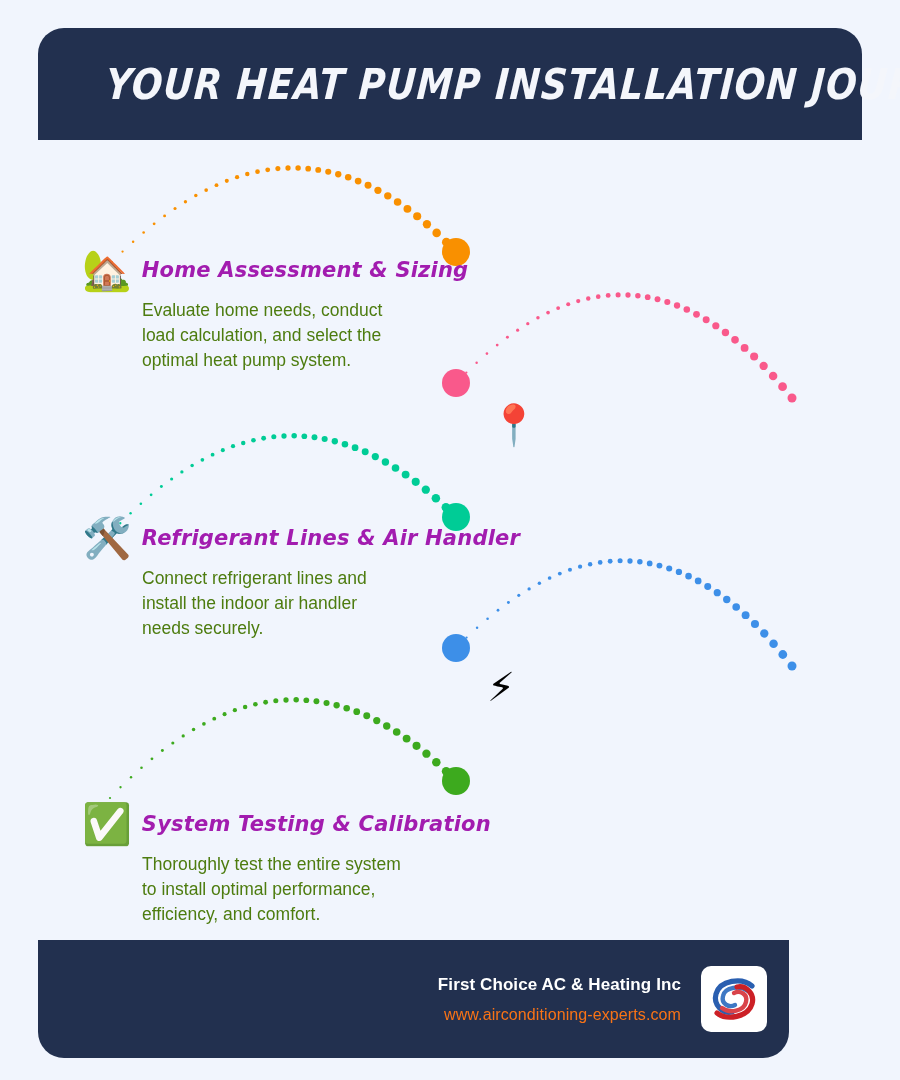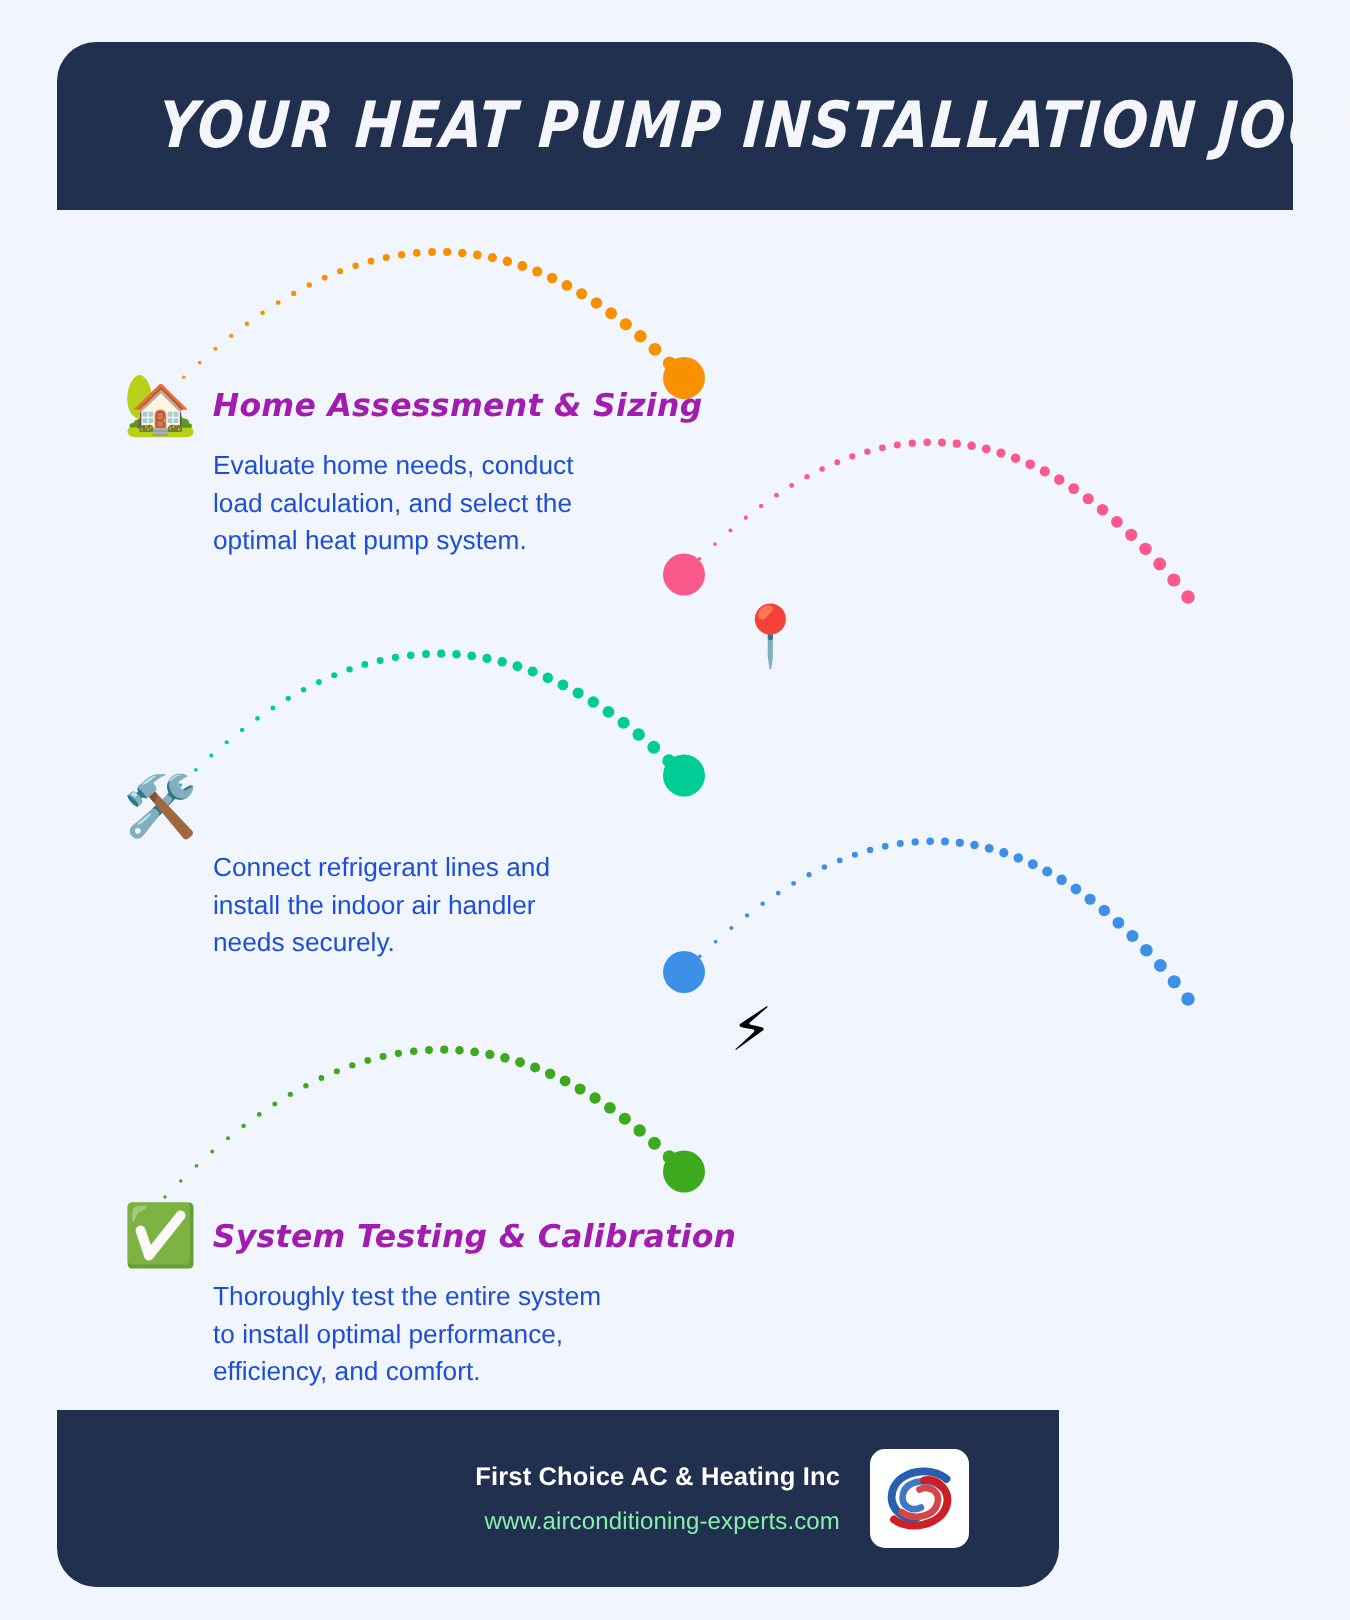--- a/index.html
+++ b/index.html
@@ -80,63 +80,63 @@
     font-size: 21px;
     font-weight: 700;
     font-style: italic;
     color: #a21caf;
     letter-spacing: 0.2px;
   }
   .step-desc {
     font-family: "Liberation Sans", sans-serif;
     font-size: 17.5px;
     line-height: 1.42;
-    color: #1d4ed8;
+    color: #4d7c0f;
     margin-top: 8px;
     white-space: pre-line;
   }
 
   
   .step.left .step-head { flex-direction: row; }
   .step.right .step-head { flex-direction: row; }
 
   
   .step.left .step-desc { margin-left: 60px; }
   .step.right .step-desc { margin-left: 0px; }
 
   
   .footer-bar {
     position: absolute;
     left: 38px;
     top: 940px;
-    width: 668px;
+    width: 751px;
     height: 118px;
     background: #22304f;
     border-top-left-radius: 0;
     border-top-right-radius: 0;
     border-bottom-left-radius: 26px;
     border-bottom-right-radius: 26px;
     display: flex;
     align-items: center;
     justify-content: flex-end;
-    padding-right: 60px;
+    padding-right: 22px;
     box-sizing: border-box;
     gap: 20px;
   }
   .footer-text {
     text-align: right;
   }
   .footer-company {
     color: #ffffff;
     font-size: 17px;
     font-weight: 700;
     letter-spacing: 0.1px;
   }
   .footer-url {
-    color: #86efac;
+    color: #f97316;
     font-size: 16px;
     margin-top: 11px;
     letter-spacing: 0.1px;
   }
   .footer-logo {
     width: 66px;
     height: 66px;
     background: #ffffff;
     border-radius: 10px;
     display: flex;
@@ -353,20 +353,21 @@
 
   <div class="step right" style="left:489px; top:405px;">
     <div class="step-head">
       <span class="step-emoji">📍</span>
     </div>
   </div>
 
   <div class="step left" style="left:82px; top:518px;">
     <div class="step-head">
       <span class="step-emoji">🛠️</span>
+      <span class="step-title">Refrigerant Lines &amp; Air Handler</span>
     </div>
     <div class="step-desc">Connect refrigerant lines and
 install the indoor air handler
 needs securely.</div>
   </div>
 
   <div class="step right" style="left:487px; top:667px;">
     <div class="step-head">
       <span class="step-emoji">⚡</span>
     </div>

